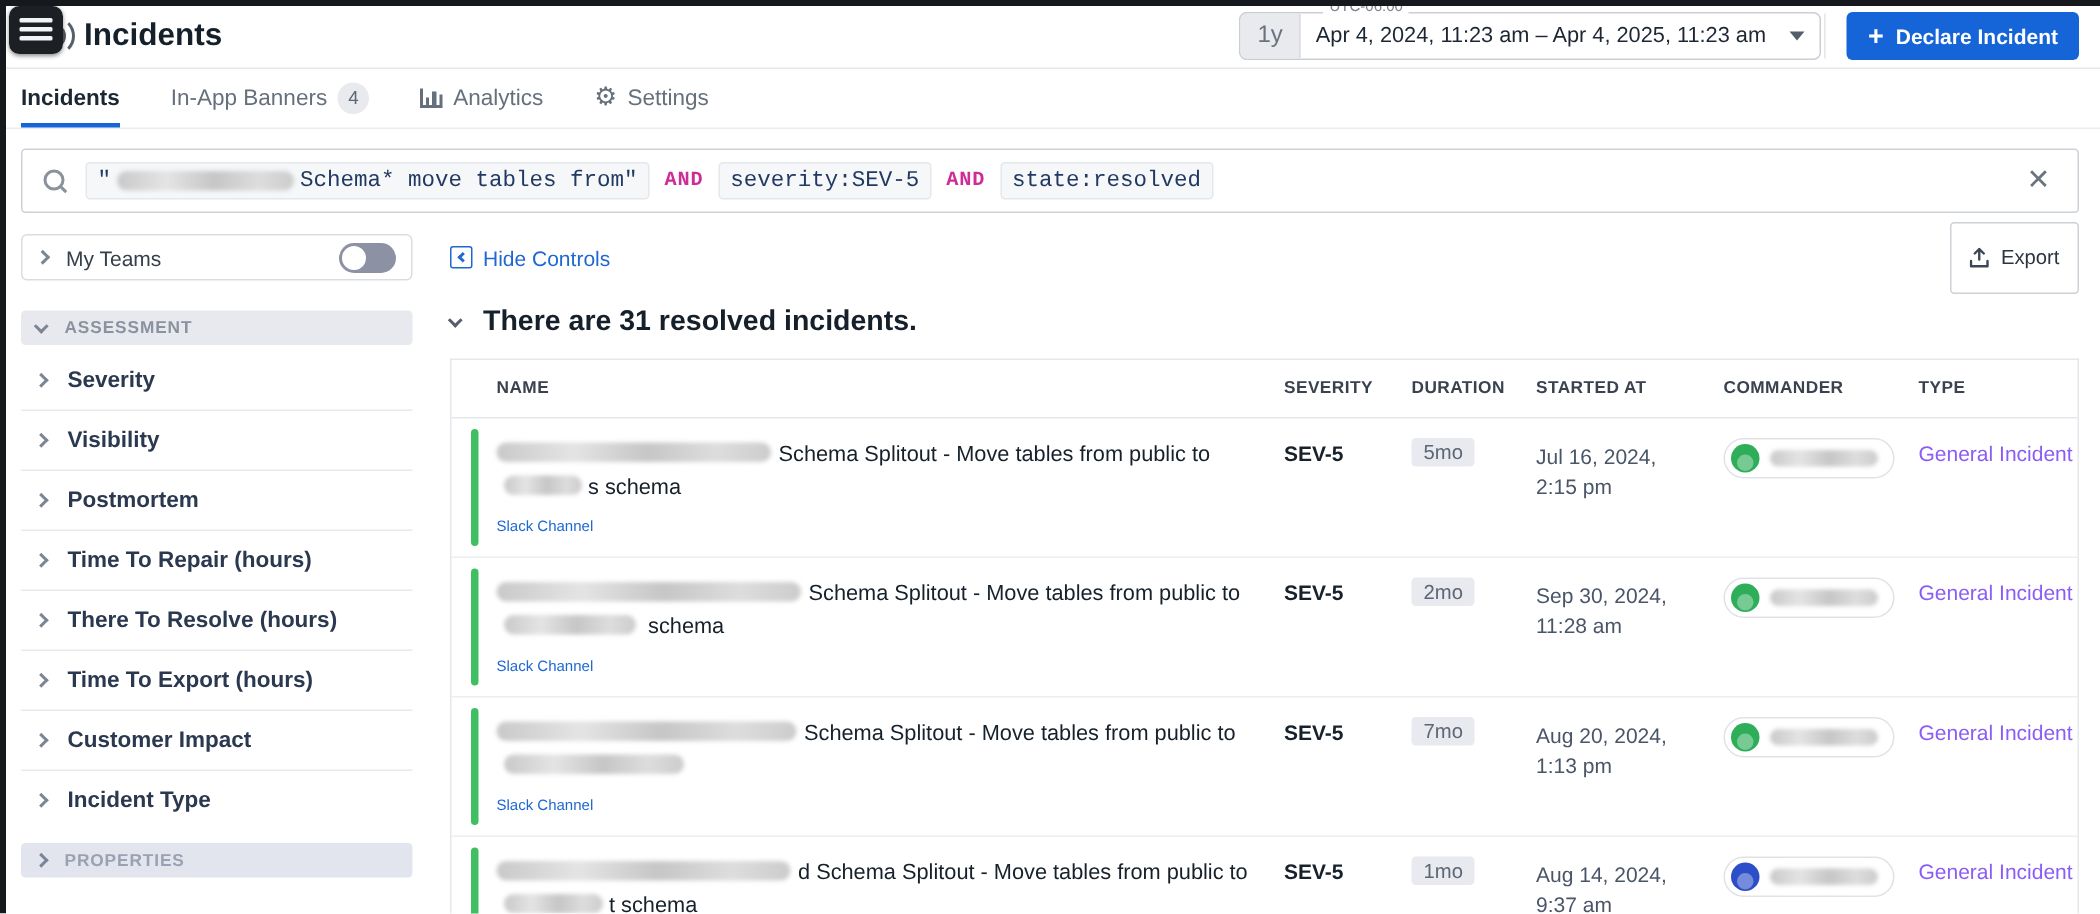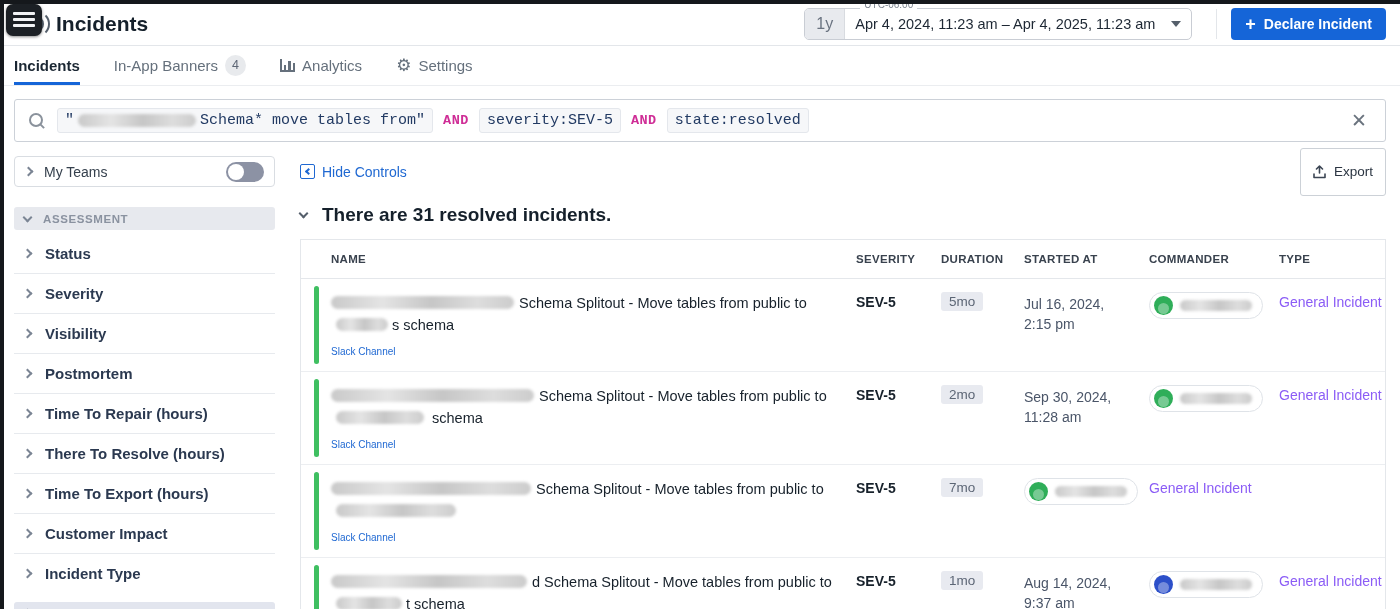--- a/index.html
+++ b/index.html
@@ -16,21 +16,21 @@
   .header { display:flex; align-items:center; height:46px; padding:2px 14px 0 10px; border-bottom:1px solid #e3e6ea; position:relative; }
   .icon-cluster { position:relative; width:42px; height:36px; flex:0 0 auto; }
   .wave { position:absolute; border:2px solid #555f6b; border-radius:50%; border-left-color:transparent; border-top-color:transparent; border-bottom-color:transparent; }
   .wave.w1 { width:16px; height:16px; left:18px; top:10px; }
   .wave.w2 { width:26px; height:26px; left:14px; top:5px; }
   .hamburger { position:absolute; left:-4px; top:-2px; width:36px; height:32px; background:#1c2025; border-radius:7px; box-shadow:0 1px 3px rgba(0,0,0,.45); display:flex; flex-direction:column; justify-content:center; gap:3px; padding:0 7px; z-index:2; }
   .hamburger span { display:block; height:3px; background:#f2f3f5; border-radius:1px; }
   .page-title { font-size:21px; font-weight:700; color:#15202b; margin-left:4px; }
 
   .header-right { margin-left:auto; display:flex; align-items:center; }
-  .range-wrap { position:relative; margin-right:24px; }
+  .range-wrap { position:relative; margin-right:2px; }
   .utc-label { position:absolute; top:-9px; left:56px; font-size:10px; color:#7c848f; background:#fff; padding:0 4px; z-index:2; }
   .range-control { display:flex; align-items:center; height:32px; border:1px solid #c9cdd4; border-radius:5px; overflow:hidden; background:#fff; min-width:388px; }
   .range-shortcut { background:#e8eaee; color:#6a7380; font-size:16px; padding:0 11px; height:100%; display:flex; align-items:center; border-right:1px solid #d8dbe0; }
   .range-text { font-size:14.5px; color:#1d2733; padding:0 10px; white-space:nowrap; }
   .range-caret { width:0; height:0; border-left:5px solid transparent; border-right:5px solid transparent; border-top:6px solid #555f6b; margin:0 10px 0 auto; }
   .header-divider { width:1px; height:30px; background:#e3e6ea; margin-right:14px; }
   .declare-btn { display:flex; align-items:center; gap:8px; background:#1565d8; color:#fff; border:none; border-radius:4px; height:32px; padding:0 14px; font-size:14px; font-weight:700; font-family:inherit; cursor:pointer; }
   .plus-glyph { font-size:18px; font-weight:700; line-height:1; }
 
   
@@ -193,24 +193,20 @@
           <span class="knob"></span>
         </span>
     </div>
 
     <div class="side-section assessment">
       <span class="chev down"></span>
       <span>ASSESSMENT</span>
     </div>
 
     <div class="facet-list" id="facet-list">
-        <div class="facet">
-          <span class="chev right"></span>
-          <span>Status</span>
-        </div>
         <div class="facet">
           <span class="chev right"></span>
           <span>Severity</span>
         </div>
         <div class="facet">
           <span class="chev right"></span>
           <span>Visibility</span>
         </div>
         <div class="facet">
           <span class="chev right"></span>
@@ -297,20 +293,21 @@
                 <span class="avatar" style="background: rgb(47, 174, 89);"></span>
                 <span class="redact sm" style="width: 72px;"></span>
               </span></div>
             <div class="cell-type">General Incident</div>
           </div>
           <div class="tgrid trow">
             <span class="green-bar"></span>
             <div class="cell-name"><div><span class="redact" style="width: 200px; margin-right: 5px;"></span><span>Schema Splitout - Move tables from public to</span> <span class="redact" style="width: 120px; margin: 0px 4px 0px 5px;"></span><span></span></div><span class="slack-link">Slack Channel</span></div>
             <div class="cell-sev">SEV-5</div>
             <div><span class="dur-chip">7mo</span></div>
+            <div class="cell-date">Aug 20, 2024, 1:13 pm</div>
             <div><span class="cmd-pill">
                 <span class="avatar" style="background: rgb(47, 174, 89);"></span>
                 <span class="redact sm" style="width: 72px;"></span>
               </span></div>
             <div class="cell-type">General Incident</div>
           </div>
           <div class="tgrid trow">
             <span class="green-bar"></span>
             <div class="cell-name">
               <div><span class="redact" style="width: 196px; margin-right: 5px;"></span><span>d Schema Splitout - Move tables from public to</span> <span class="redact" style="width: 66px; margin: 0px 4px 0px 5px;"></span><span>t schema</span></div>

